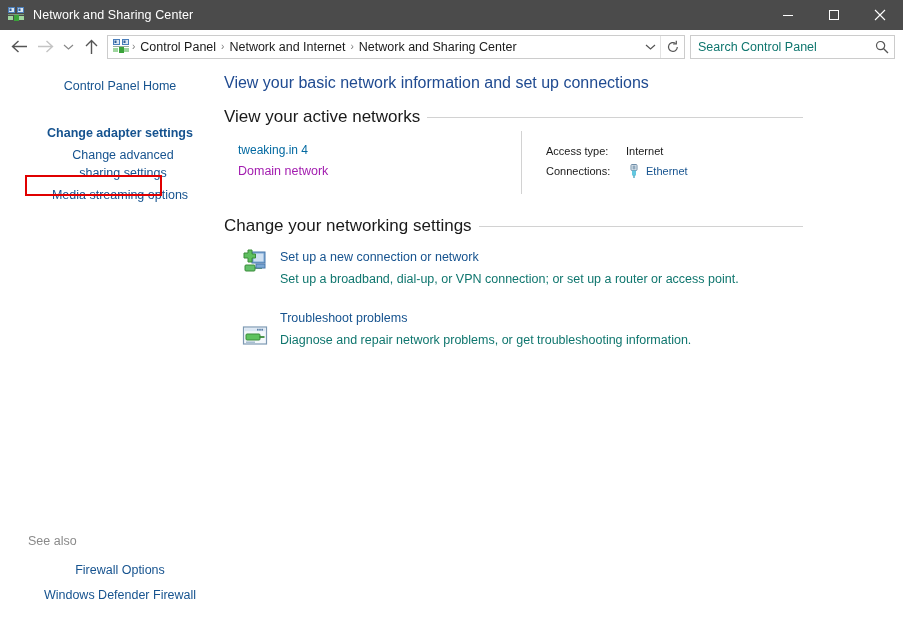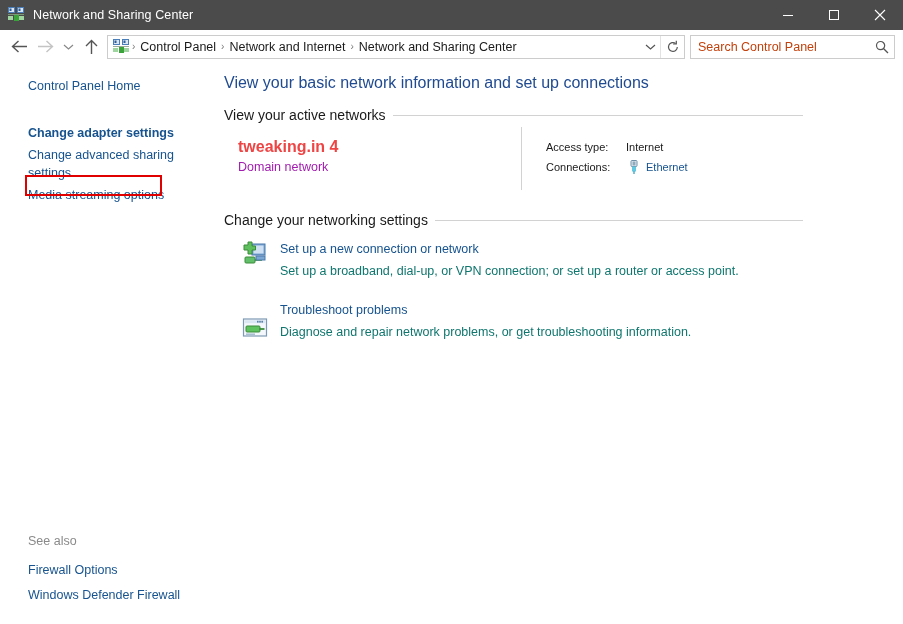--- a/index.html
+++ b/index.html
@@ -123,21 +123,21 @@
     height: 24px;
     border: 1px solid #cccccc;
     display: flex;
     align-items: center;
     box-sizing: border-box;
     flex: 0 0 auto;
   }
   .search-text {
     flex: 1 1 auto;
     font-size: 12.5px;
-    color: #c2410c;
+    color: #0f766e;
     padding-left: 7px;
     white-space: nowrap;
     overflow: hidden;
   }
   .search-icon-wrap {
     width: 24px; height: 22px;
     display: flex; align-items: center; justify-content: center;
     flex: 0 0 auto;
   }
 
@@ -153,23 +153,24 @@
     padding-top: 12px;
     box-sizing: border-box;
   }
   .side-link {
     font-size: 12.5px;
     color: #16538f;
     line-height: 18px;
     padding: 2px 10px 2px 28px;
     cursor: pointer;
     white-space: normal;
+    text-align: center;
   }
   .side-link.gap { margin-top: 25px; font-weight: bold; }
-  .side-link.wrap { padding-right: 48px; }
+  .side-link.wrap { padding-right: 48px; margin-left: 44px; }
 
   .highlight-box {
     position: absolute;
     left: 25px;
     top: 112px;
     width: 137px;
     height: 21px;
     border: 2px solid #e00000;
     box-sizing: border-box;
     pointer-events: none;
@@ -203,21 +204,21 @@
     line-height: 24px;
   }
 
   .group-head {
     display: flex;
     align-items: center;
     margin-top: 12px;
     padding-left: 2px;
   }
   .group-head-text {
-    font-size: 14px;
+    font-size: 17px;
     color: #1a1a1a;
     white-space: nowrap;
     padding-right: 7px;
   }
   .group-rule {
     flex: 1 1 auto;
     height: 1px;
     background: #d2d2d2;
     margin-right: 100px;
   }
@@ -226,23 +227,23 @@
   .active-net {
     display: flex;
     margin-top: 14px;
     padding-left: 16px;
   }
   .net-left {
     width: 283px;
     flex: 0 0 283px;
   }
   .net-name {
-    font-size: 16px;
-    font-weight: bold;
-    color: #ef4444;
+    font-size: 12px;
+    font-weight: normal;
+    color: #0369a1;
     line-height: 19px;
   }
   .net-type {
     font-size: 12.5px;
     color: #a21caf;
     line-height: 19px;
     margin-top: 2px;
   }
   .net-divider {
     width: 1px;

